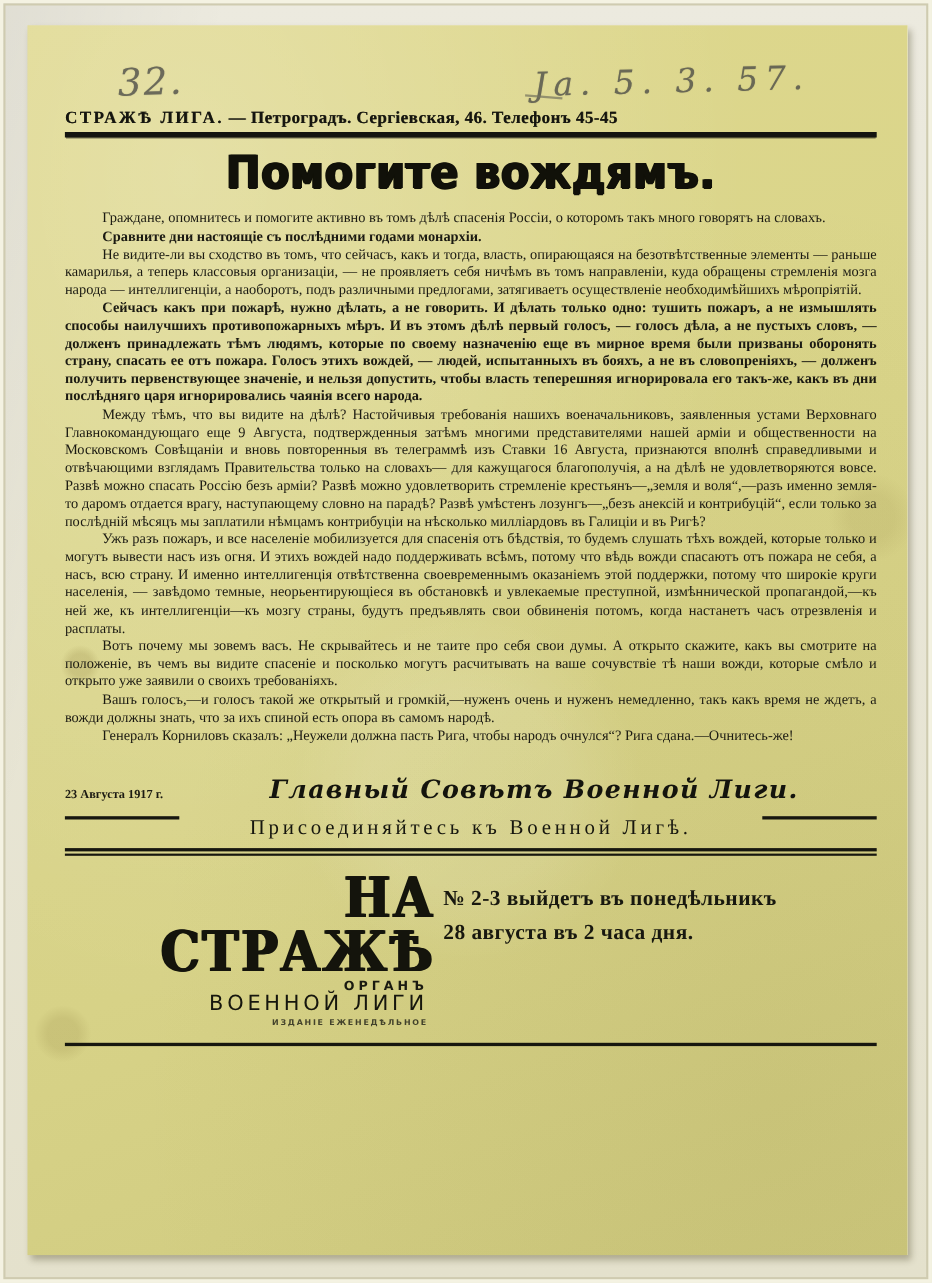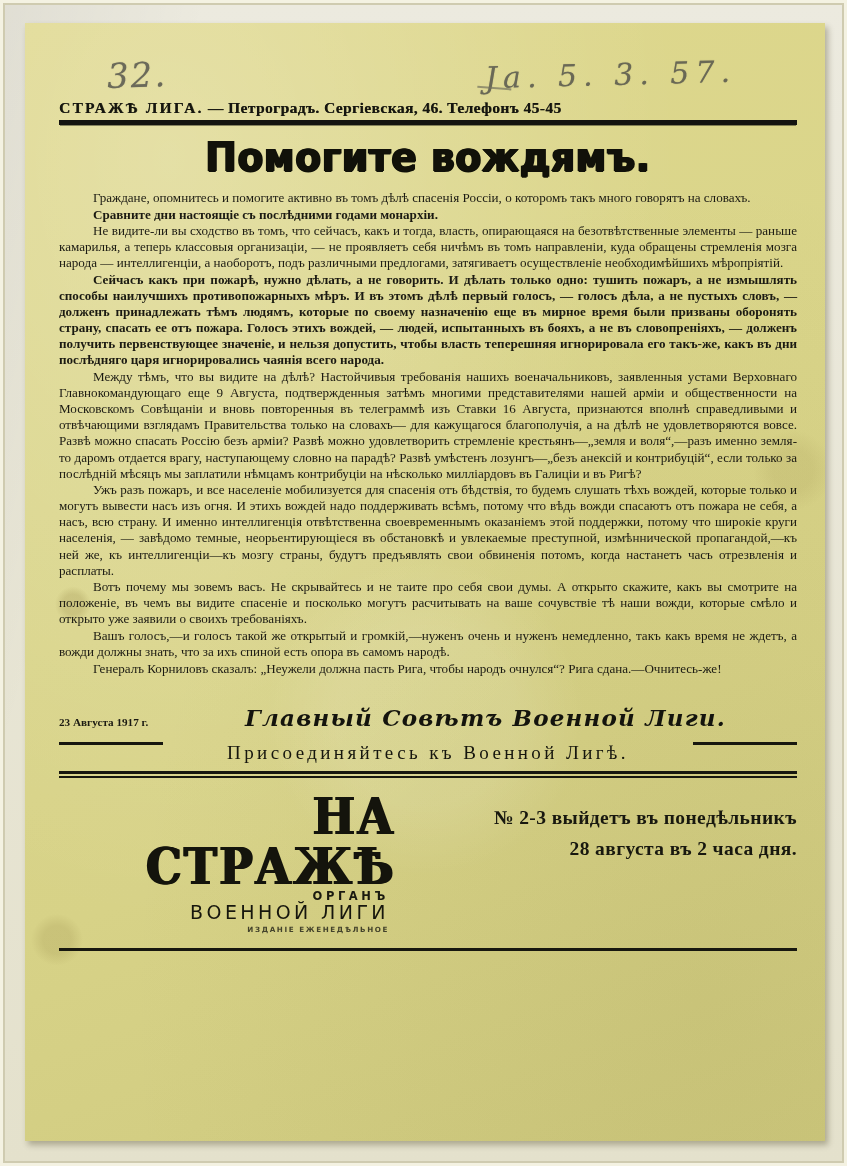--- a/index.html
+++ b/index.html
@@ -280,21 +280,21 @@
     font-weight: bold;
     font-size: 7.2px;
     letter-spacing: 1.6px;
     color: #2a2a1c;
     opacity: 0.85;
   }
   .announce {
     flex: 1;
     padding-top: 10px;
     padding-left: 14px;
-    text-align: right;
+    text-align: left;
   }
   .announce div {
     font-family: "Liberation Serif", serif;
     font-weight: bold;
     font-size: 19.5px;
     letter-spacing: 0.4px;
     color: #18180f;
     line-height: 31px;
     white-space: nowrap;
   }

